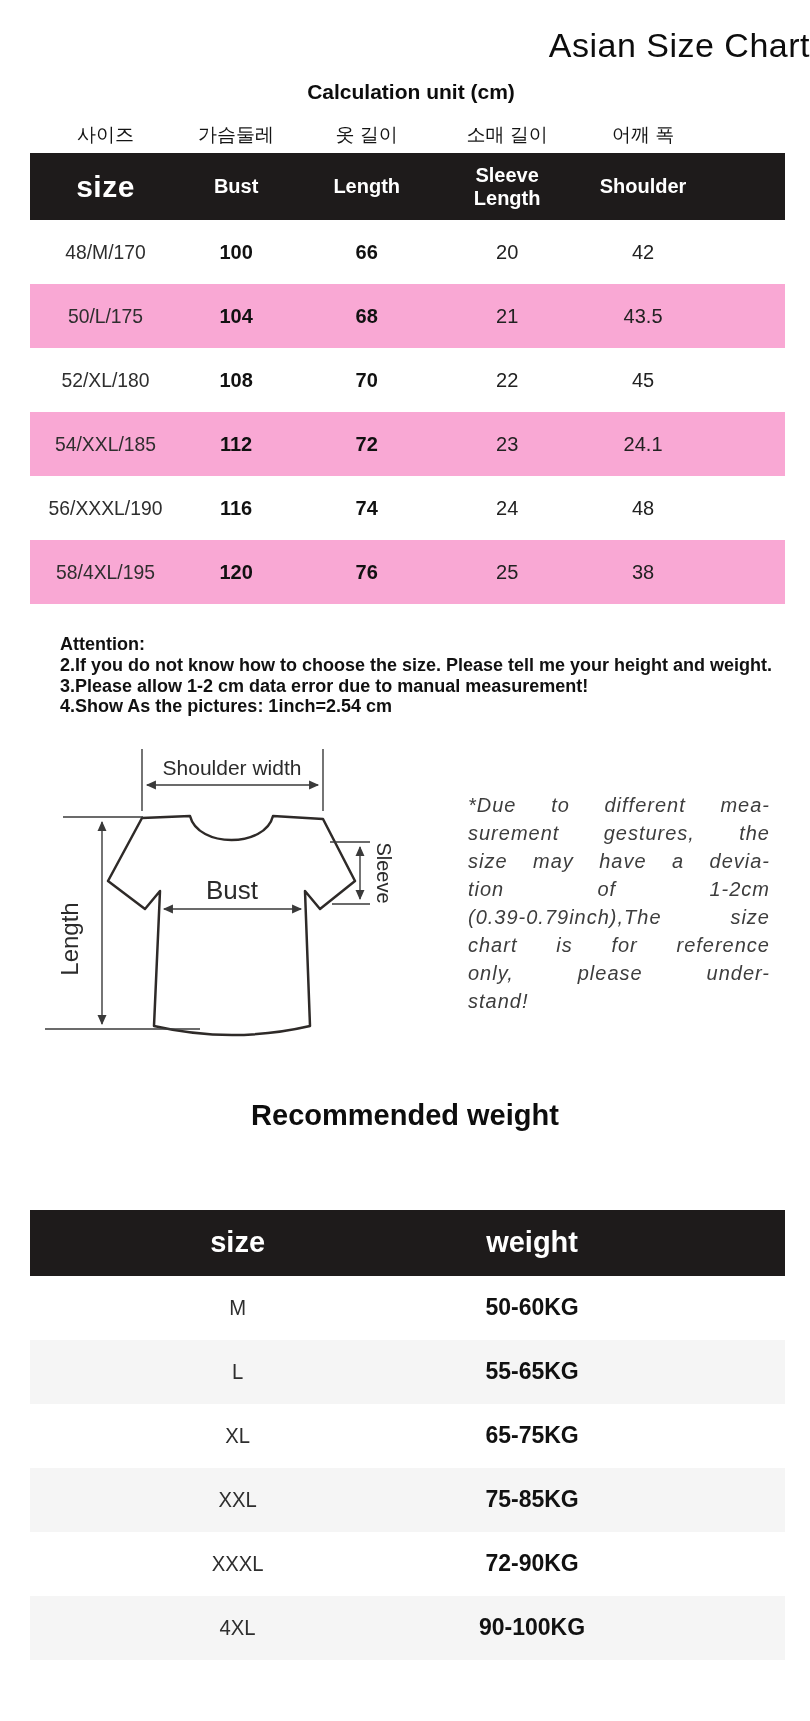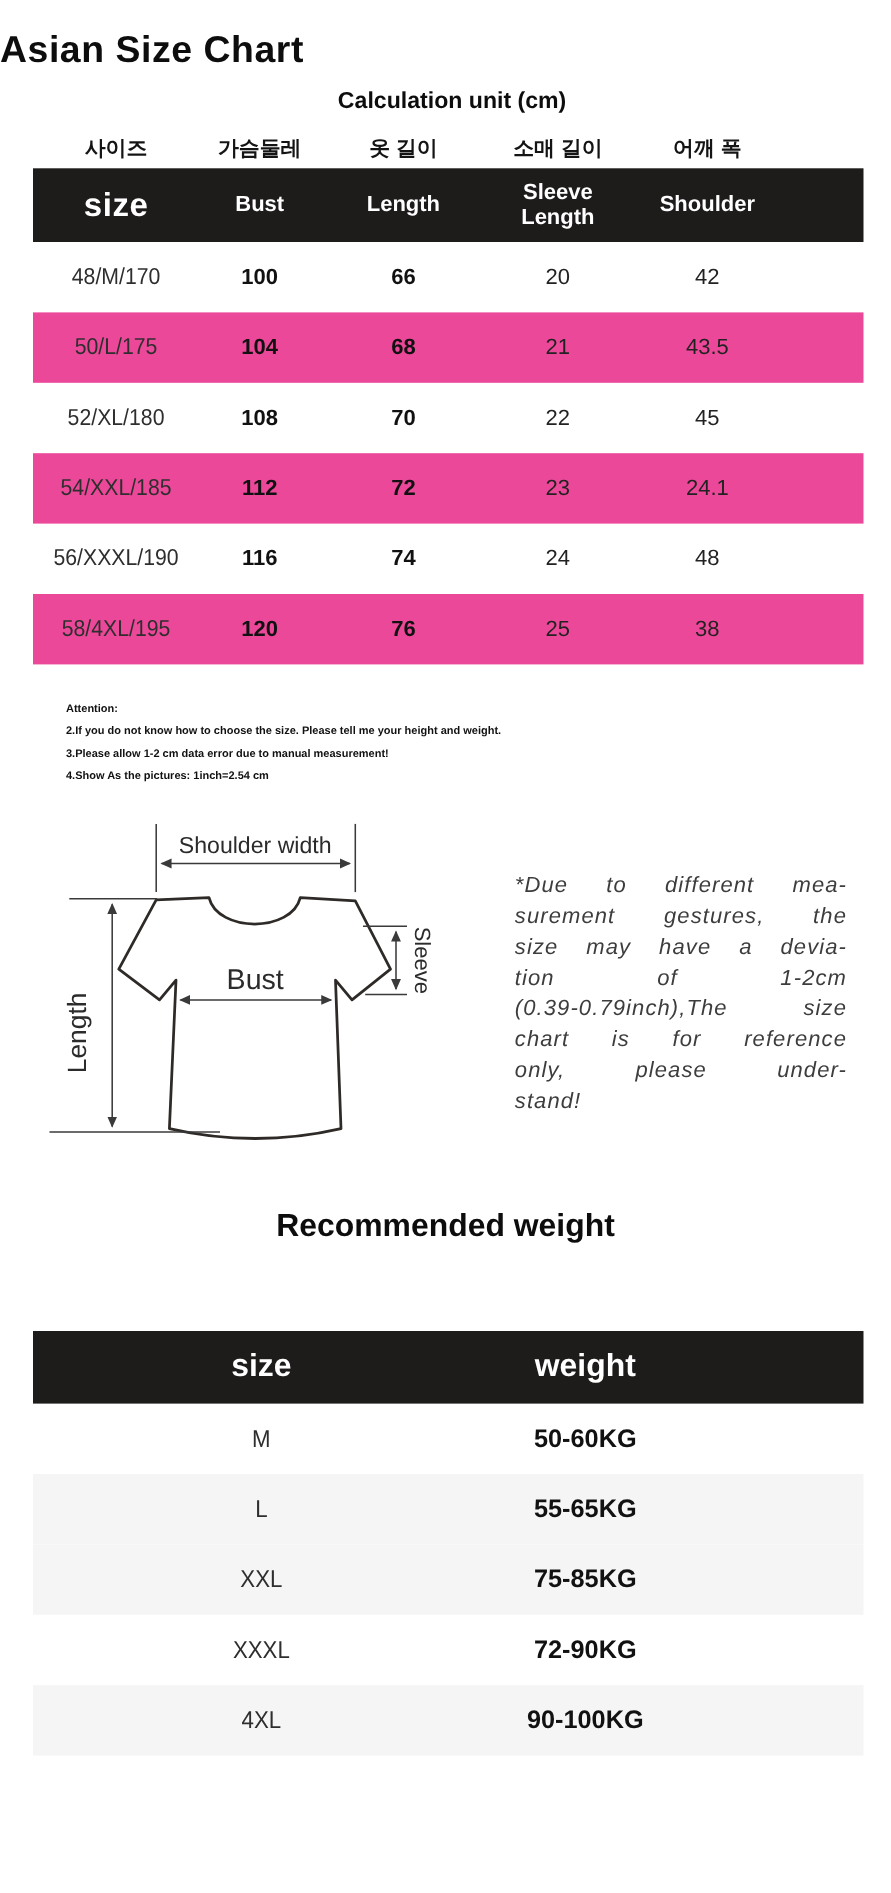--- a/index.html
+++ b/index.html
@@ -1,38 +1,38 @@
 <!DOCTYPE html>
 <html><head>
 <meta charset="utf-8">
 <style>
   html,body{margin:0;padding:0;}
   body{
     width:810px;height:1721px;background:#ffffff;position:relative;overflow:hidden;
     font-family:"Liberation Sans","DejaVu Sans",sans-serif;color:#1a1a1a;
   }
-  .title{margin-top:26px;text-align:left;font-size:34px;font-weight:bold;letter-spacing:.5px;color:#0d0d0d;}
+  .title{margin-top:26px;text-align:right;font-size:34px;font-weight:normal;letter-spacing:.5px;color:#0d0d0d;}
   .subtitle{margin-top:15px;text-align:center;font-size:21px;font-weight:bold;color:#0d0d0d;margin-left:12px;}
 
   .chart{margin:0 25px 0 30px;}
   .grid5{display:grid;grid-template-columns:20% 14.6% 20% 17.2% 18.8%;}
   .k-head{margin-top:13px;height:36px;align-items:center;}
-  .k-cell{text-align:center;font-size:19px;font-weight:700;color:#141414;}
+  .k-cell{text-align:center;font-size:19px;font-weight:400;color:#141414;}
 
   .bar{background:#1e1b1b;color:#ffffff;height:67px;align-items:center;}
   .bar .c{font-size:20px;font-weight:bold;text-align:center;line-height:23px;}
   .bar .c0{font-size:30px;letter-spacing:.5px;}
 
   .row{height:64px;align-items:center;}
-  .row.alt{background:#ec4899;}
+  .row.alt{background:#f9a8d4;}
   .cell{text-align:center;font-size:20px;color:#222222;}
   .cell.sz{font-size:21px;color:#2e2e2e;transform:scaleX(.92);}
   .cell.b{font-weight:bold;font-size:20px;color:#111111;}
 
-  .attention{margin:30px 0 0 60px;font-size:10px;font-weight:bold;color:#111111;}
+  .attention{margin:30px 0 0 60px;font-size:18px;font-weight:bold;color:#111111;}
   .attention .line{line-height:20.5px;}
   .attention .hd{line-height:21px;}
 
   .diagram-row{display:flex;margin-top:24px;}
   .tshirt-svg{margin-left:40px;flex:0 0 auto;}
   .note{width:302px;margin:50px 0 0 18px;font-size:20px;line-height:28px;letter-spacing:1px;color:#3d3d3d;font-style:italic;}
   .note .nline{text-align:justify;text-align-last:justify;}
   .note .nline:last-child{text-align-last:left;}
 
   .rec-title{margin-top:48px;text-align:center;font-size:29px;font-weight:bold;color:#0d0d0d;}
@@ -177,20 +177,24 @@
     <div class="wc">weight</div>
   </div>
   <div class="grid2 wrow">
     <div class="wsz">M</div>
     <div class="wwt">50-60KG</div>
   </div>
   <div class="grid2 wrow alt">
     <div class="wsz">L</div>
     <div class="wwt">55-65KG</div>
   </div>
+  <div class="grid2 wrow">
+    <div class="wsz">XL</div>
+    <div class="wwt">65-75KG</div>
+  </div>
   <div class="grid2 wrow alt">
     <div class="wsz">XXL</div>
     <div class="wwt">75-85KG</div>
   </div>
   <div class="grid2 wrow">
     <div class="wsz">XXXL</div>
     <div class="wwt">72-90KG</div>
   </div>
   <div class="grid2 wrow alt">
     <div class="wsz">4XL</div>

